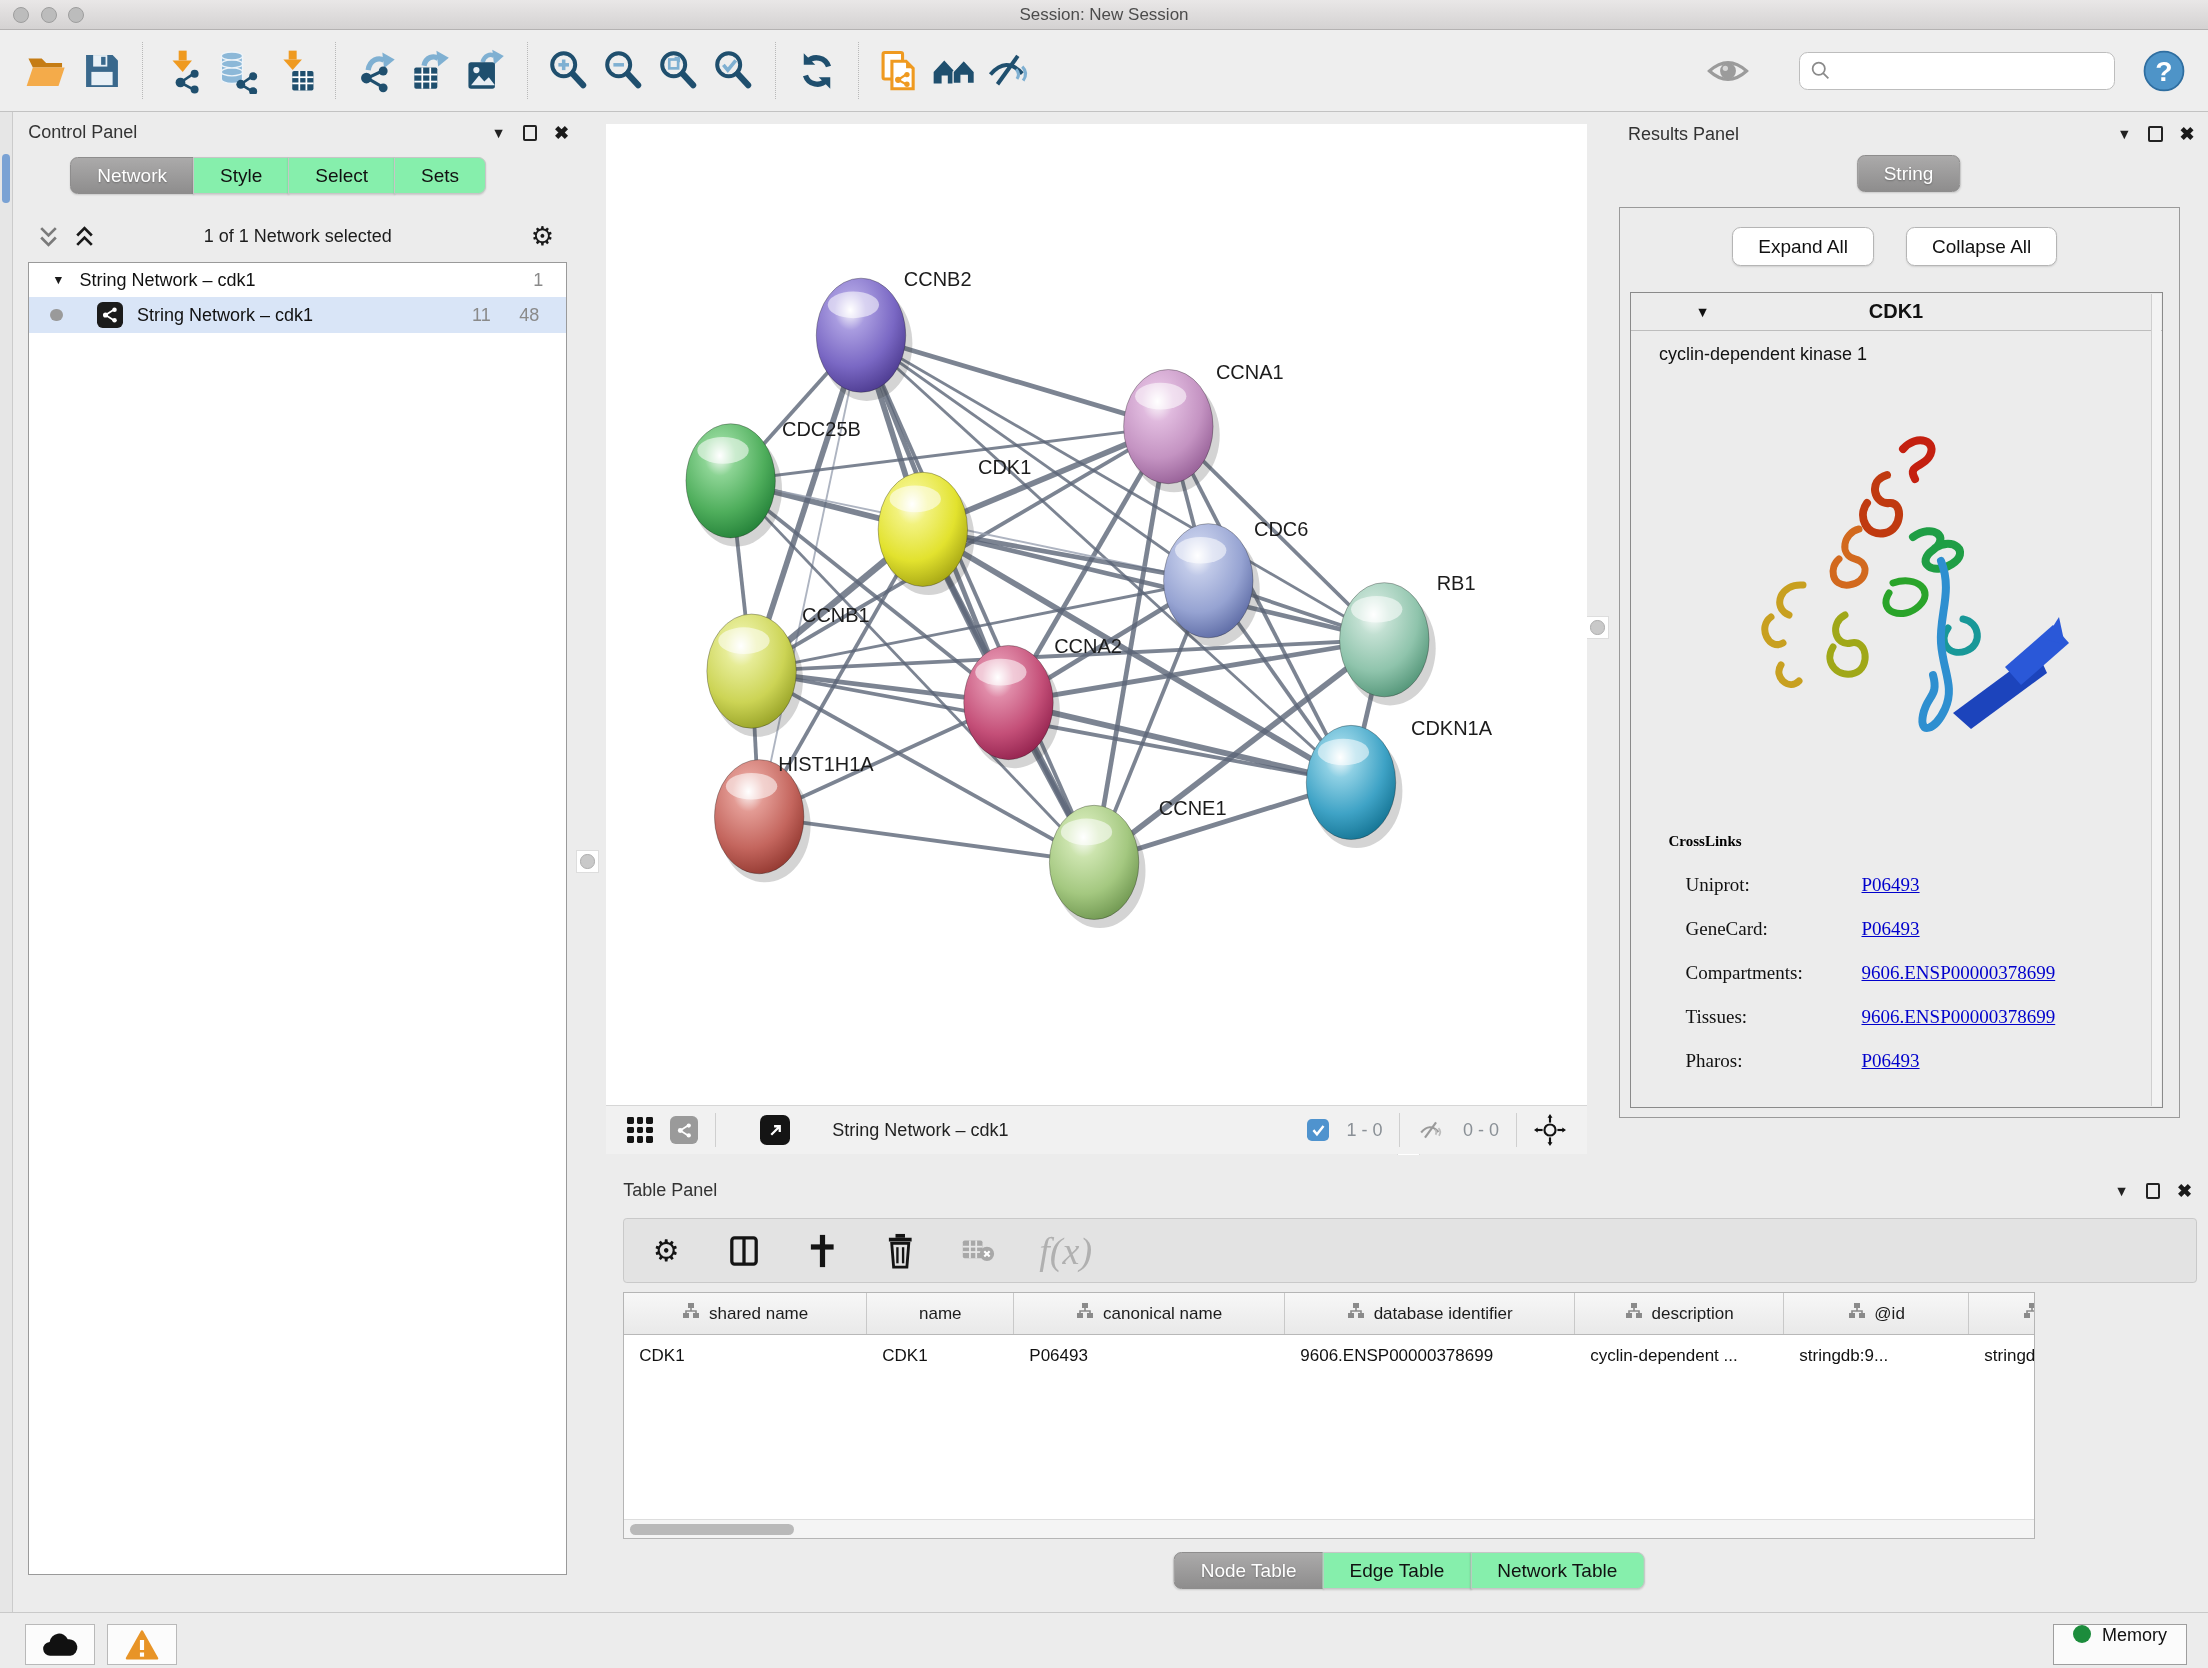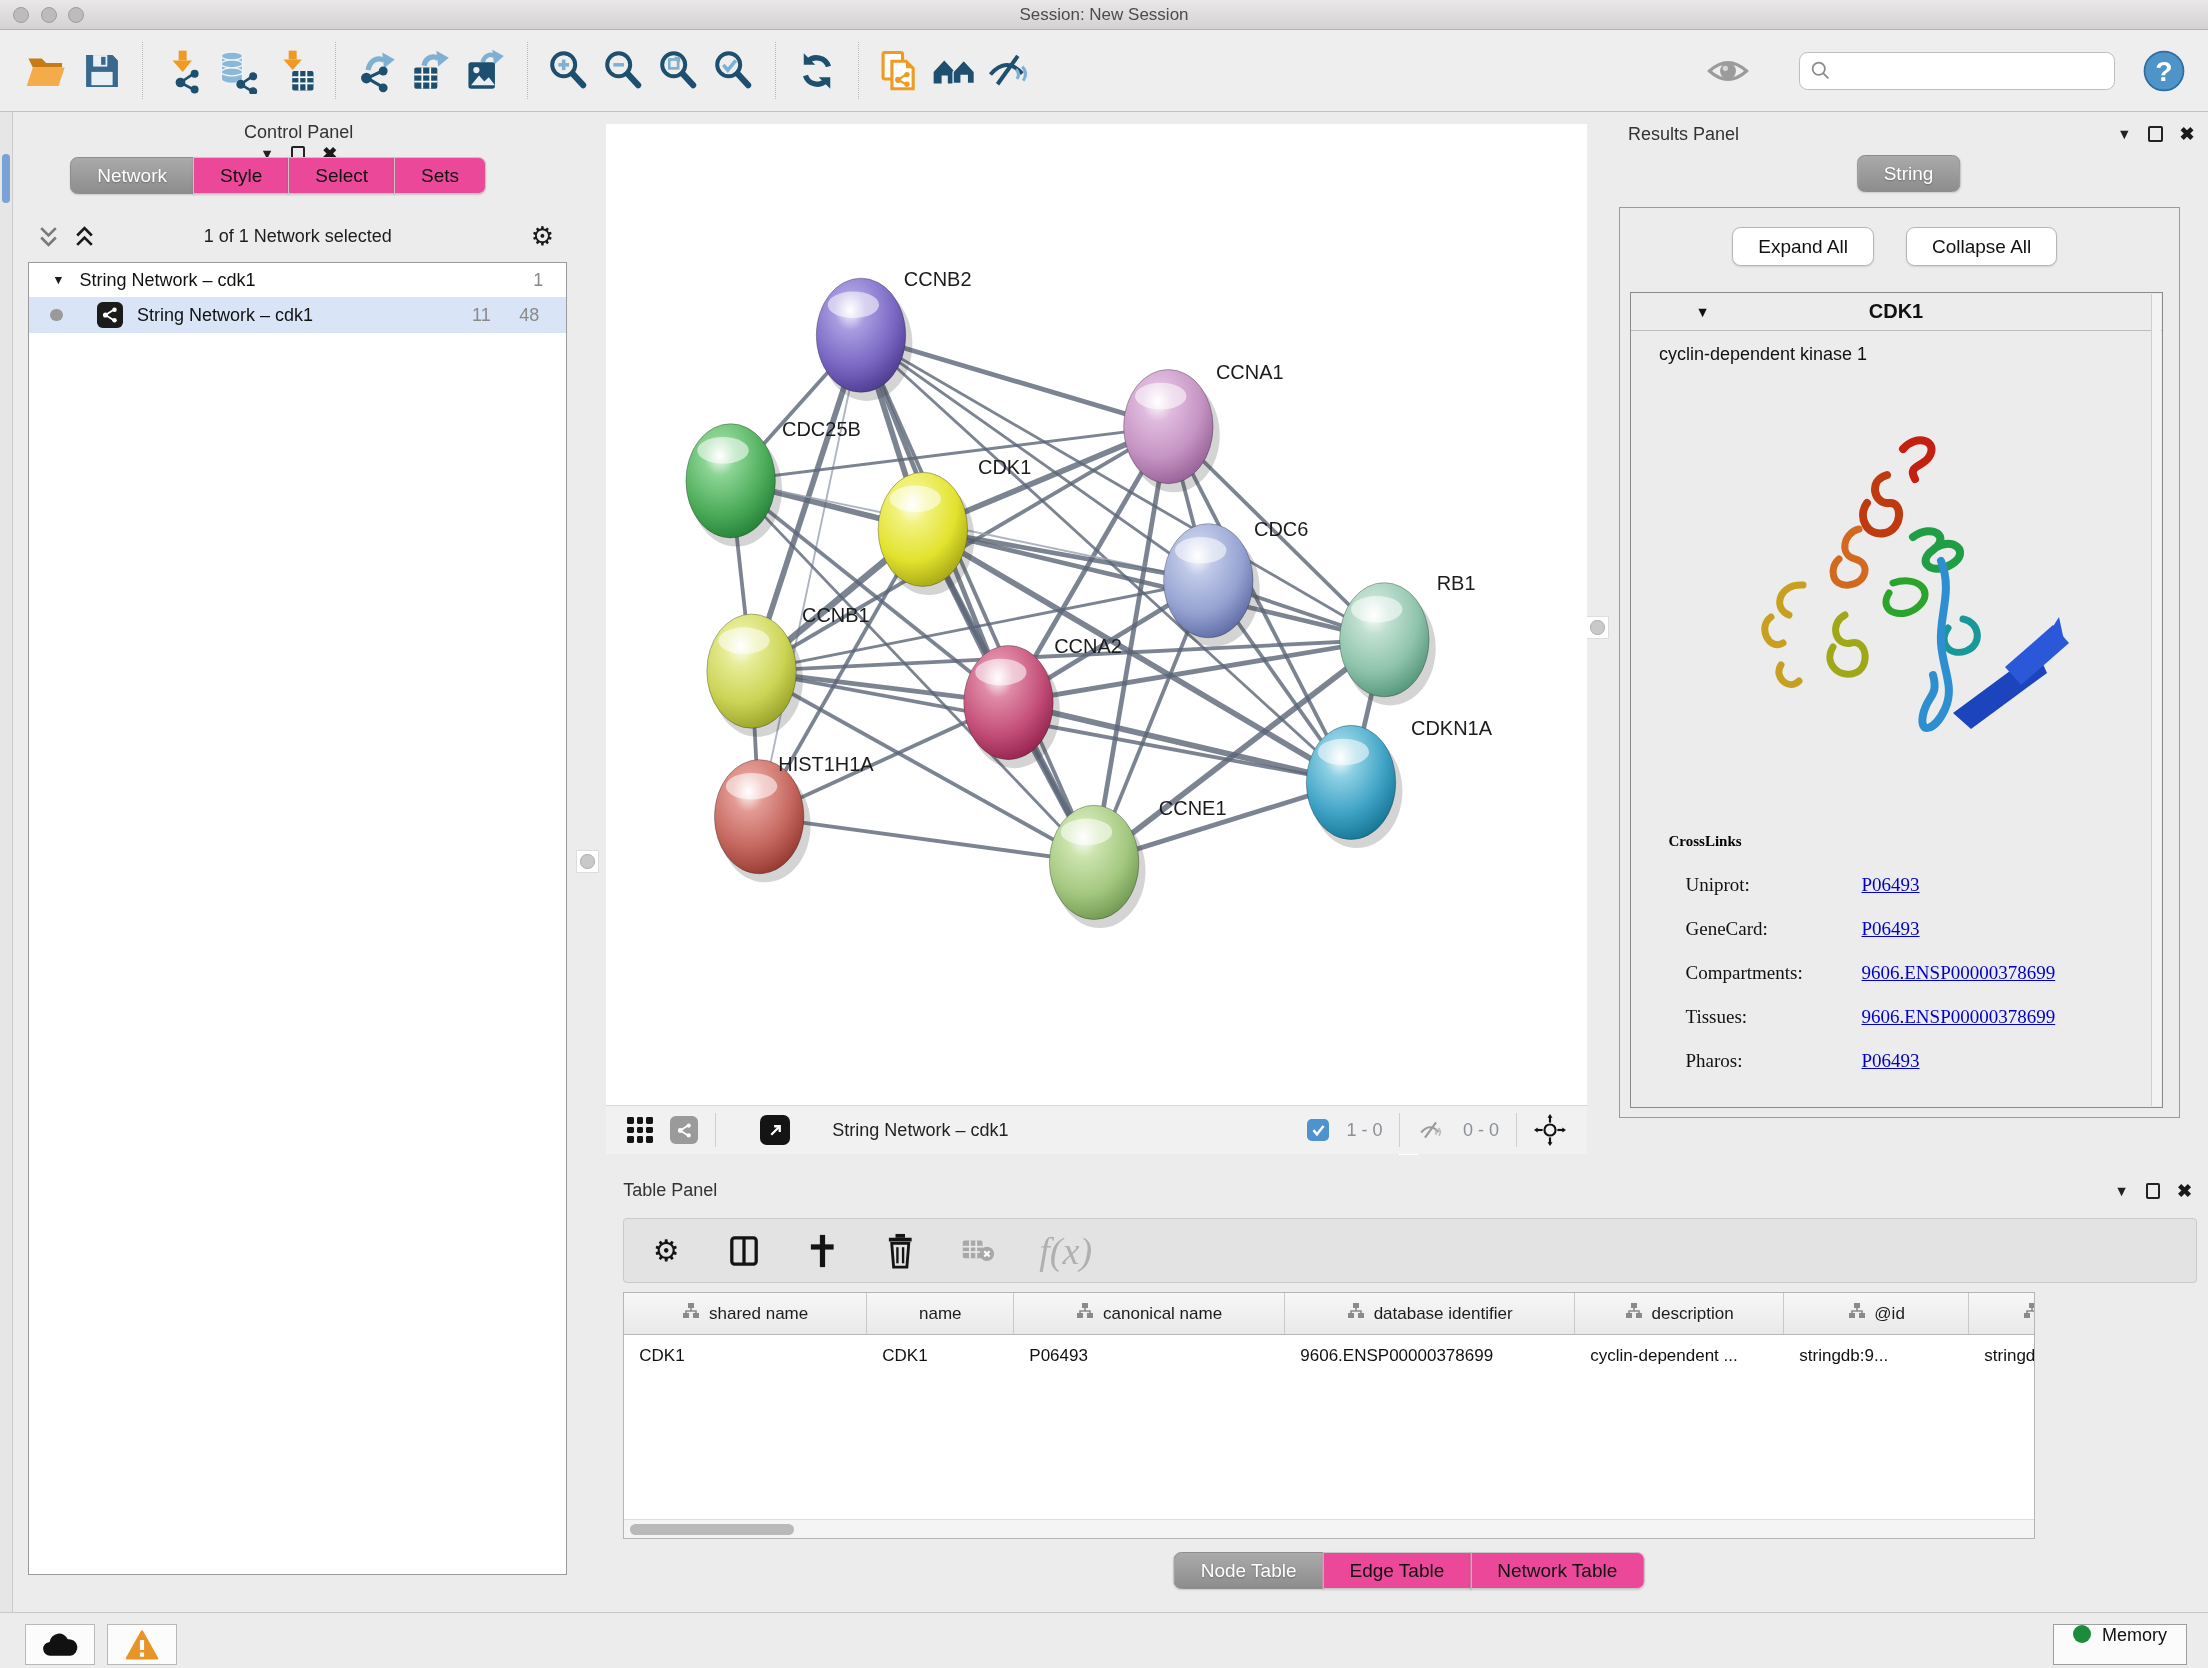--- a/index.html
+++ b/index.html
@@ -30,30 +30,30 @@
   #left-strip .blue { position:absolute; left:1.9px; top:42px; width:8.6px; height:49px; background:#7aa2d4; border-radius:3.8px; }
 
   .panel-title { font-size:18px; color:#333; }
   .panel-ctrls { display:flex; align-items:center; gap:17px; }
   .pc-arrow { font-size:14.3px; color:#222; }
   .pc-float { width:14.3px; height:16px; border:2.4px solid #222; border-radius:1.9px; }
   .pc-close { font-size:18px; color:#1a1a1a; font-weight:bold; }
 
   
   .segtabs { display:flex; }
-  .seg-tab { padding:6.7px 26px; background:#ec4899; border:1px solid #c6c6c6; font-size:19px; color:#111;
+  .seg-tab { padding:6.7px 26px; background:#86efac; border:1px solid #c6c6c6; font-size:19px; color:#111;
     margin-left:-1px; box-shadow:0 1px 1.9px rgba(0,0,0,.15); }
   .seg-tab:first-child { border-radius:7.6px 0 0 7.6px; margin-left:0; }
   .seg-tab:last-child { border-radius:0 7.6px 7.6px 0; }
   .seg-tab.single { border-radius:7.6px; }
   .seg-tab.active { background:linear-gradient(#abaaaa,#8e8d8d); color:#fff; border-color:#8e8d8d; text-shadow:0 1px 1.9px rgba(0,0,0,.3); }
 
   
   #control-panel { left:13.3px; top:112px; width:569px; height:1500px; background:#ececec; }
-  #cp-header { position:absolute; left:15px; right:13.3px; top:9.5px; display:flex; align-items:center;flex-direction:column; }
+  #cp-header { position:absolute; left:15px; right:13.3px; top:9.5px; display:flex; align-items:center; }
   #cp-tabs { position:absolute; left:57px; top:45px; }
   #cp-selrow { position:absolute; left:15px; right:15px; top:103px; height:42px; display:flex; align-items:center; }
   #cp-selrow .status { position:absolute; left:0; right:0; text-align:center; font-size:18px; color:#1c1c1c; }
   #cp-gear { position:absolute; right:13.3px; font-size:26px; color:#1a1a1a; }
   .chev { width:25px; height:25px; }
   #net-tree { position:absolute; left:15px; top:150px; width:539px; height:1313px; background:#fff; border:1px solid #9a9a9a; }
   .tree-row1 { height:34px; display:flex; align-items:center; font-size:18px; color:#111; }
   .tree-row1 .tri { margin-left:23px; font-size:12.4px; color:#1a1a1a; }
   .tree-row1 .lbl { margin-left:15px; }
   .tree-row1 .cnt { margin-left:auto; margin-right:23px; color:#8a8a8a; }

